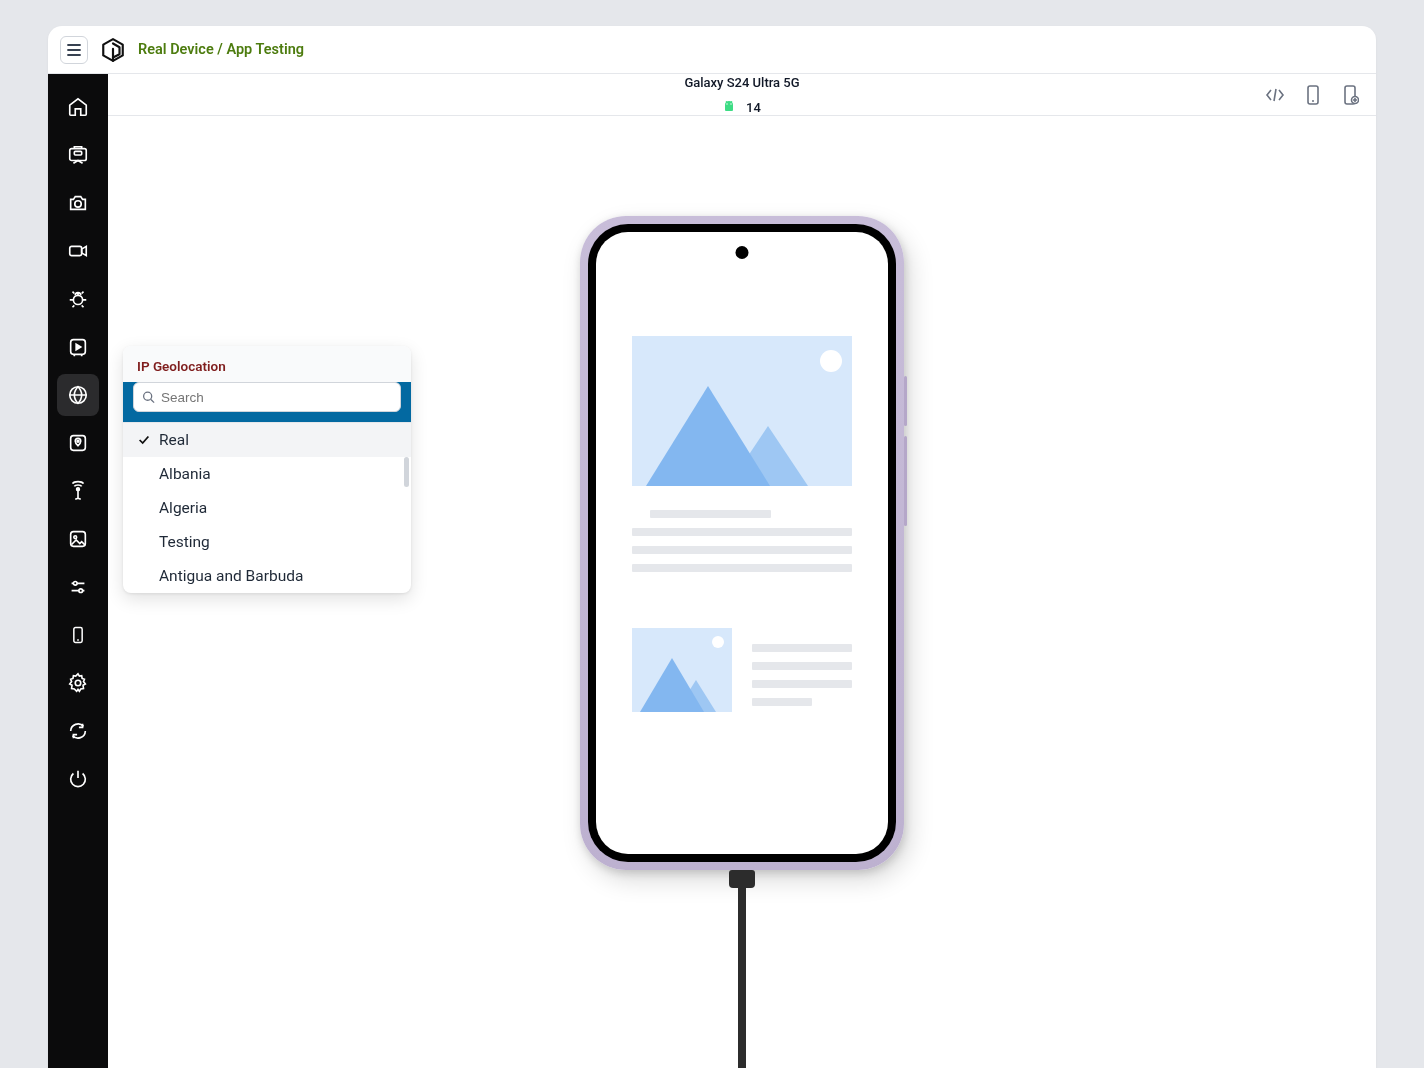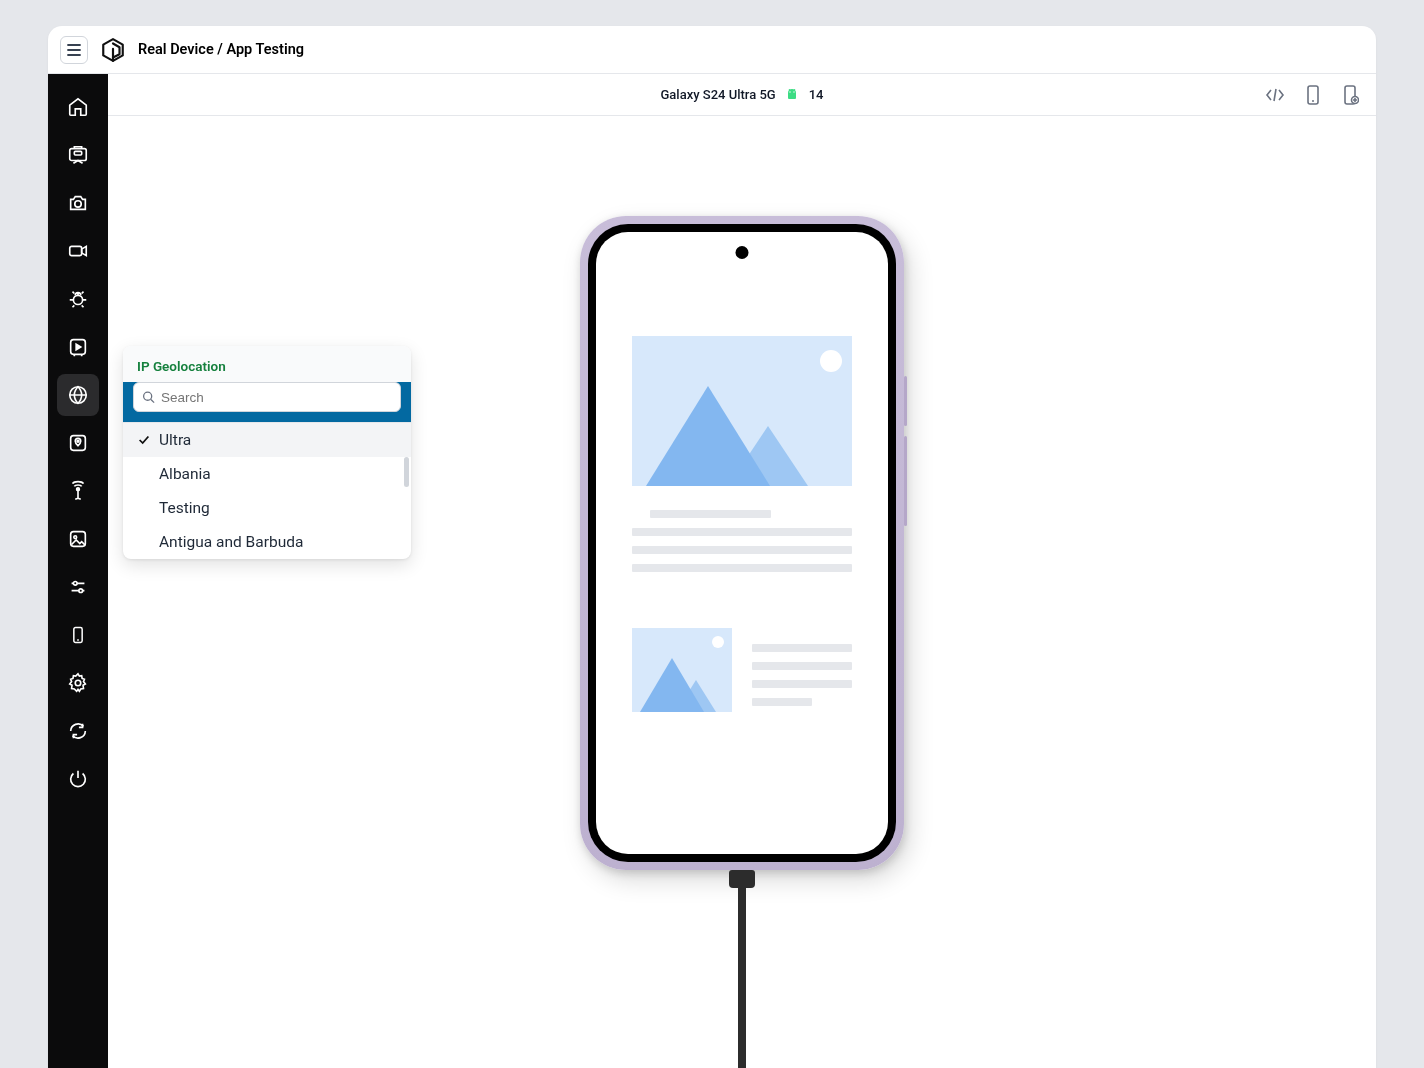--- a/index.html
+++ b/index.html
@@ -33,21 +33,21 @@
     gap: 12px;
   }
   .menu-btn {
     width: 28px; height: 28px;
     border: 1px solid #D1D5DB;
     border-radius: 6px;
     display:flex; align-items:center; justify-content:center;
     cursor: pointer;
   }
   .logo { display:flex; align-items:center; justify-content:center; }
-  .page-title { font-size: 14.5px; font-weight: 600; color:#000000; }
+  .page-title { font-size: 14.5px; font-weight: 600; color:#4d7c0f; }
   .main-row { display:flex; flex:1; min-height:0; }
   .sidebar {
     width: 60px;
     background: #0B0B0C;
     display:flex;
     flex-direction:column;
     align-items:center;
     padding-top: 12px;
     gap: 6px;
   }
@@ -69,21 +69,21 @@
     position:relative;
   }
   .device-bar {
     height: 42px;
     border-bottom: 1px solid #E5E7EB;
     display:flex;
     align-items:center;
     justify-content:center;
     position:relative;
   }
-  .device-info { display:flex; align-items:center; gap:10px; font-size:13px; color:#111827; font-weight:500;}
+  .device-info { display:flex; align-items:center; gap:10px; font-size:13px; color:#111827; font-weight:500;flex-direction:column;}
   .device-ver { display:flex; align-items:center; gap:11px; color:#111827; }
   .right-icons {
     position:absolute;
     right:14px;
     display:flex;
     gap:16px;
     align-items:center;
   }
   .right-icon {
     width: 22px; height:22px; display:flex; align-items:center; justify-content:center;
@@ -103,21 +103,21 @@
     background:#fff;
     border-radius:8px;
     box-shadow: 0 6px 18px rgba(0,0,0,0.12), 0 1px 3px rgba(0,0,0,0.08);
     overflow:hidden;
   }
   .pop-head {
     padding: 12px 14px 8px;
     background:#F9FAFB;
     font-size: 13.5px;
     font-weight:600;
-    color:#15803d;
+    color:#7f1d1d;
   }
   .pop-search-wrap { padding: 0 10px 10px; background:#0369a1; border-bottom:1px solid #E5E7EB; }
   .pop-search {
     display:flex;
     align-items:center;
     border:1px solid #D1D5DB;
     border-radius:6px;
     height: 30px;
     padding: 0 8px;
     gap:6px;
@@ -403,25 +403,29 @@
               <input placeholder="Search" style="">
             </div>
           </div>
           <div class="pop-list">
             <div class="pop-item selected">
               <span class="check">
                   <svg width="14" height="14" viewBox="0 0 16 16" fill="none" stroke="#111" stroke-width="2">
                     <path d="M3 8l3.5 3.5L13 4"></path>
                   </svg>
                 </span>
-              <span>Ultra</span>
+              <span>Real</span>
             </div>
             <div class="pop-item">
                 <span class="check"></span>
                 <span>Albania</span>
+              </div>
+            <div class="pop-item">
+                <span class="check"></span>
+                <span>Algeria</span>
               </div>
             <div class="pop-item">
                 <span class="check"></span>
                 <span>Testing</span>
               </div>
             <div class="pop-item">
                 <span class="check"></span>
                 <span>Antigua and Barbuda</span>
               </div>
             <div class="pop-scrollbar"></div>

